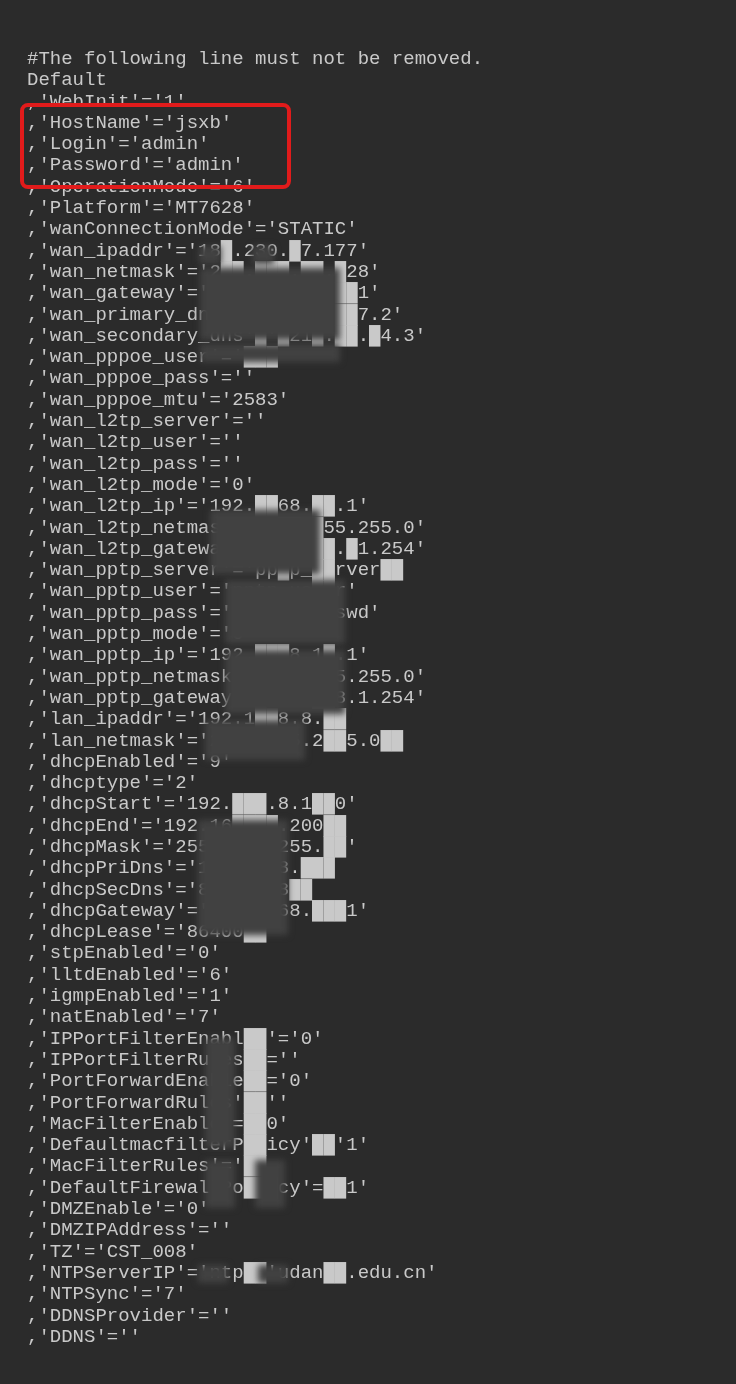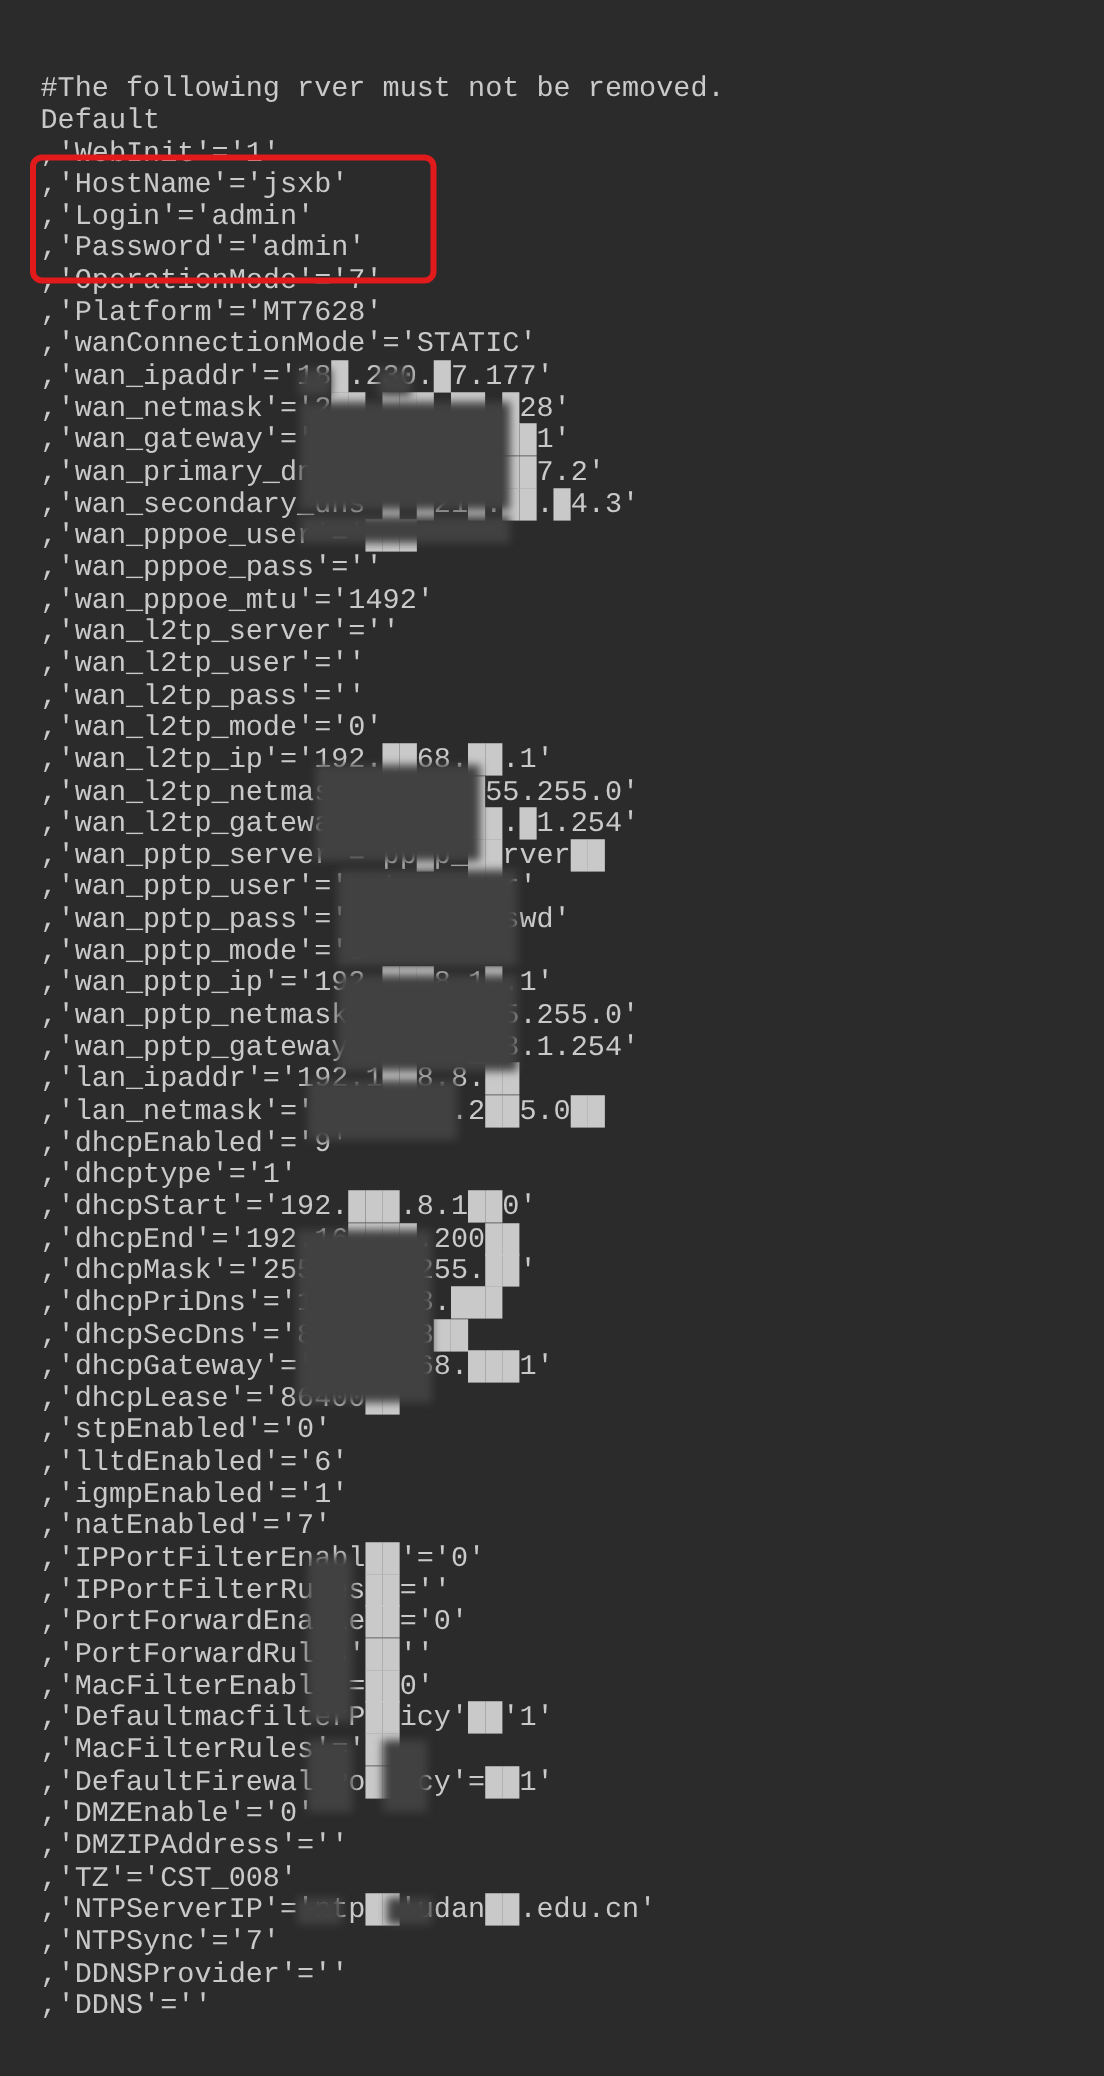--- a/index.html
+++ b/index.html
@@ -36,55 +36,55 @@
   .blur {
     position: absolute;
     background: #414141;
     filter: blur(3px);
     pointer-events: none;
   }
 </style>
 </head>
 <body>
 
-<pre class="code"><span>#The following rver must not be removed.</span>
+<pre class="code"><span>#The following line must not be removed.</span>
 <span>Default</span>
 <span>,'WebInit'='1'</span>
 <span>,'HostName'='jsxb'</span>
 <span>,'Login'='admin'</span>
 <span>,'Password'='admin'</span>
-<span>,'OperationMode'='7'</span>
+<span>,'OperationMode'='6'</span>
 <span>,'Platform'='MT7628'</span>
 <span>,'wanConnectionMode'='STATIC'</span>
 <span>,'wan_ipaddr'='18█.230.█7.177'</span>
 <span>,'wan_netmask'='2██.███.██.█28'</span>
 <span>,'wan_gateway'='183.██.███.██1'</span>
 <span>,'wan_primary_dns'='█1█.██.██7.2'</span>
 <span>,'wan_secondary_dns'█'█21█.██.█4.3'</span>
 <span>,'wan_pppoe_user'='███</span>
 <span>,'wan_pppoe_pass'=''</span>
-<span>,'wan_pppoe_mtu'='1492'</span>
+<span>,'wan_pppoe_mtu'='2583'</span>
 <span>,'wan_l2tp_server'=''</span>
 <span>,'wan_l2tp_user'=''</span>
 <span>,'wan_l2tp_pass'=''</span>
 <span>,'wan_l2tp_mode'='0'</span>
 <span>,'wan_l2tp_ip'='192.██68.██.1'</span>
 <span>,'wan_l2tp_netmask'='2██.█55.255.0'</span>
 <span>,'wan_l2tp_gateway'='1██.██.█1.254'</span>
 <span>,'wan_pptp_server'='pp█p_██rver██</span>
 <span>,'wan_pptp_user'='pptp_us██r'</span>
 <span>,'wan_pptp_pass'='ppt█_pa██swd'</span>
 <span>,'wan_pptp_mode'='0'</span>
 <span>,'wan_pptp_ip'='192.███8.1█.1'</span>
 <span>,'wan_pptp_netmask'=█2██.█55.255.0'</span>
 <span>,'wan_pptp_gateway'=█192.██8.1.254'</span>
 <span>,'lan_ipaddr'='192.1██8.8.██</span>
 <span>,'lan_netmask'='255.██55.2██5.0██</span>
 <span>,'dhcpEnabled'='9'</span>
-<span>,'dhcptype'='1'</span>
+<span>,'dhcptype'='2'</span>
 <span>,'dhcpStart'='192.███.8.1██0'</span>
 <span>,'dhcpEnd'='192.16████.200██</span>
 <span>,'dhcpMask'='255.25██.255.██'</span>
 <span>,'dhcpPriDns'='192.██.8.███</span>
 <span>,'dhcpSecDns'='8.8.██.8██</span>
 <span>,'dhcpGateway'='192██168.███1'</span>
 <span>,'dhcpLease'='86400██</span>
 <span>,'stpEnabled'='0'</span>
 <span>,'lltdEnabled'='6'</span>
 <span>,'igmpEnabled'='1'</span>

